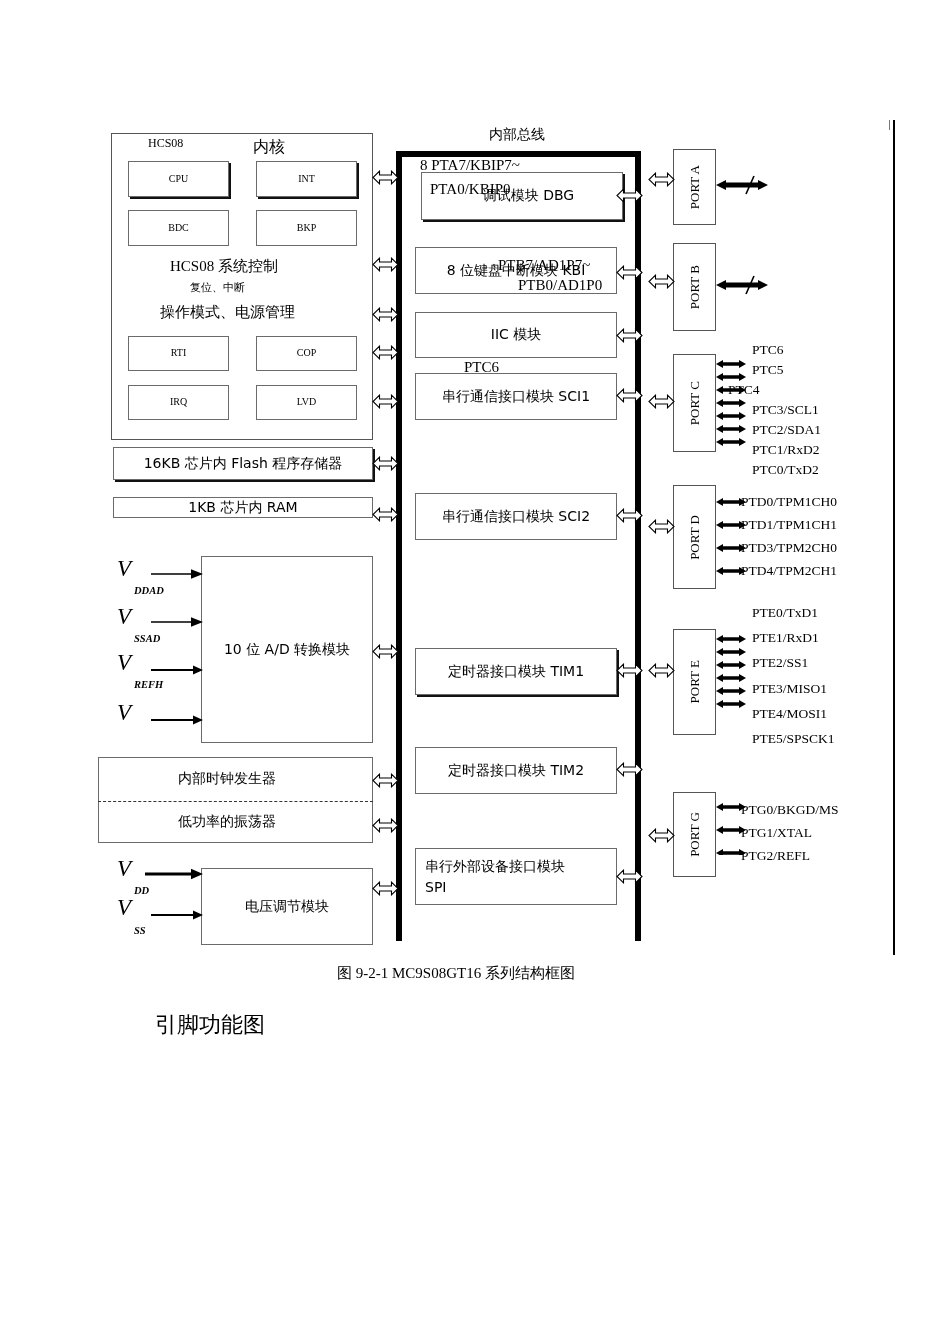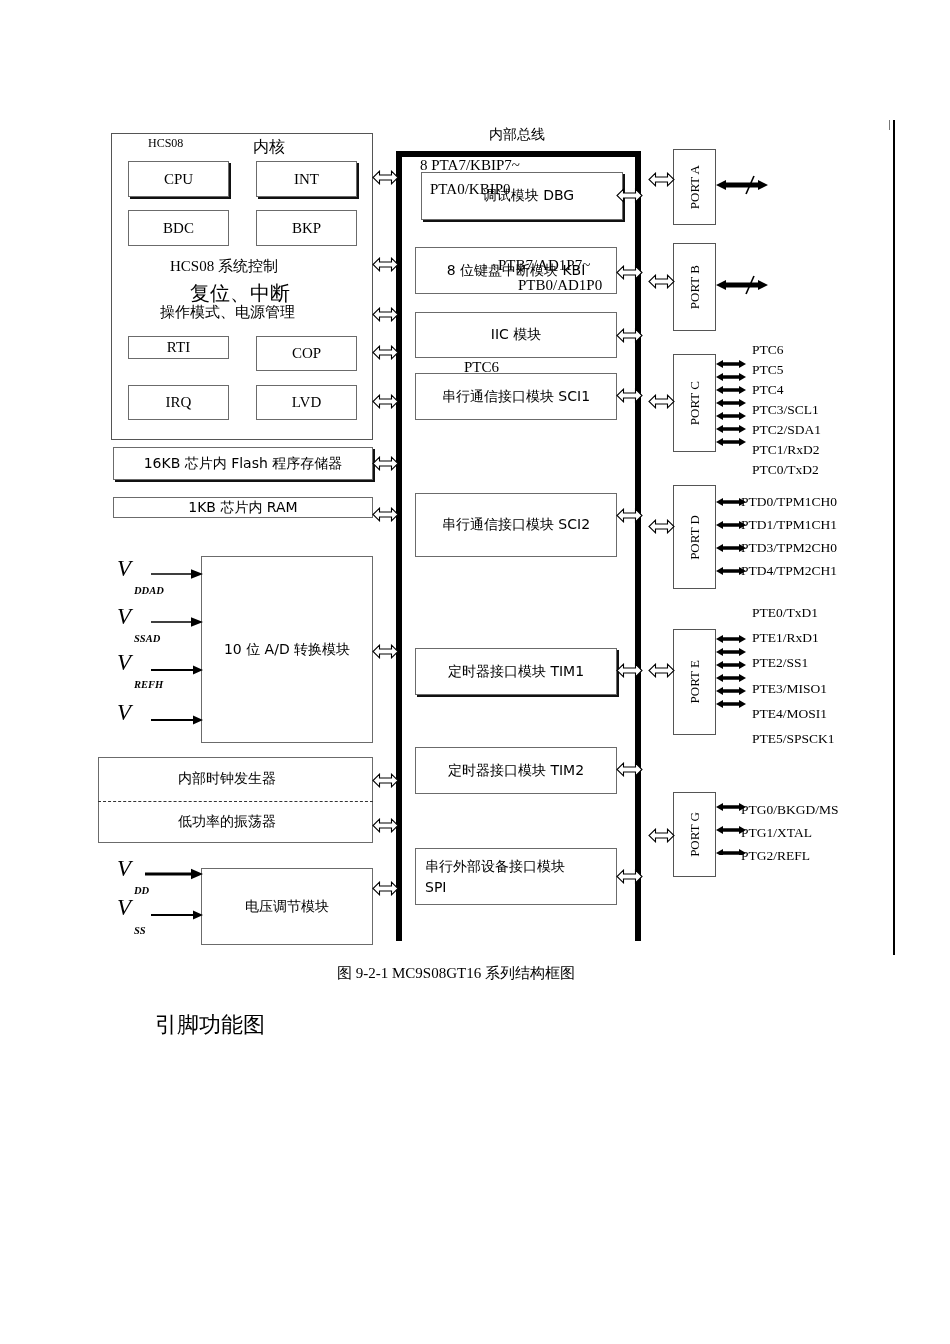--- a/index.html
+++ b/index.html
@@ -12,21 +12,21 @@
   
   .box{
     position:absolute;box-sizing:border-box;
     border:1px solid #6b6b6b;background:#fff;
     display:flex;align-items:center;justify-content:center;
     text-align:center;line-height:1.25;
   }
   .box.shadow{
     box-shadow:2px 2px 0 0 #111;
   }
-  .lbl{font-size:15px;}
+  .lbl{font-size:10px;}
   .lbl-cn{font-family:"DejaVu Sans","Liberation Sans",sans-serif;font-size:14px;}
 
   
   #core-frame{
     position:absolute;border:1px solid #555;background:#fff;box-sizing:border-box;
   }
   
   .busbar{position:absolute;background:#000;}
 
   
@@ -79,24 +79,24 @@
   <span class="lbl">INT</span>
 </div>
 <div class="box" style="left:128px;top:210px;width:101px;height:36px;">
   <span class="lbl">BDC</span>
 </div>
 <div class="box" style="left:256px;top:210px;width:101px;height:36px;">
   <span class="lbl">BKP</span>
 </div>
 
 <div class="ftext" style="left:170px;top:257px;font-size:15px;">HCS08 系统控制</div>
-<div class="ftext" style="left:190px;top:280px;font-size:20px;">复位、中断</div>
+<div class="ftext" style="left:190px;top:280px;font-size:11px;">复位、中断</div>
 <div class="ftext" style="left:160px;top:303px;font-size:15px;">操作模式、电源管理</div>
 
-<div class="box" style="left:128px;top:336px;width:101px;height:23px;">
+<div class="box" style="left:128px;top:336px;width:101px;height:35px;">
   <span class="lbl">RTI</span>
 </div>
 <div class="box" style="left:256px;top:336px;width:101px;height:35px;">
   <span class="lbl">COP</span>
 </div>
 <div class="box" style="left:128px;top:385px;width:101px;height:35px;">
   <span class="lbl">IRQ</span>
 </div>
 <div class="box" style="left:256px;top:385px;width:101px;height:35px;">
   <span class="lbl">LVD</span>
@@ -247,21 +247,21 @@
 </div>
 <div class="box" style="left:415px;top:247px;width:202px;height:47px;">
   <span class="lbl-cn">8 位键盘中断模块 KBI</span>
 </div>
 <div class="box" style="left:415px;top:312px;width:202px;height:46px;">
   <span class="lbl-cn">IIC 模块</span>
 </div>
 <div class="box" style="left:415px;top:373px;width:202px;height:47px;">
   <span class="lbl-cn">串行通信接口模块 SCI1</span>
 </div>
-<div class="box" style="left:415px;top:493px;width:202px;height:64px;justify-content:center;">
+<div class="box" style="left:415px;top:493px;width:202px;height:47px;justify-content:center;">
   <span class="lbl-cn">串行通信接口模块 SCI2</span>
 </div>
 <div class="box shadow" style="left:415px;top:648px;width:202px;height:47px;">
   <span class="lbl-cn">定时器接口模块 TIM1</span>
 </div>
 <div class="box" style="left:415px;top:747px;width:202px;height:47px;">
   <span class="lbl-cn">定时器接口模块 TIM2</span>
 </div>
 <div class="box" style="left:415px;top:848px;width:202px;height:57px;justify-content:flex-start;padding-left:9px;text-align:left;">
   <span class="lbl-cn" style="display:block;width:150px;line-height:1.5;">串行外部设备接口模块 SPI</span>
@@ -360,21 +360,21 @@
       <path d="M7 2.2 H23 V0 L30 4 L23 8 V5.8 H7 V8 L0 4 L7 0 Z" transform="translate(0,26)"></path>
       <path d="M7 2.2 H23 V0 L30 4 L23 8 V5.8 H7 V8 L0 4 L7 0 Z" transform="translate(0,39)"></path>
       <path d="M7 2.2 H23 V0 L30 4 L23 8 V5.8 H7 V8 L0 4 L7 0 Z" transform="translate(0,52)"></path>
       <path d="M7 2.2 H23 V0 L30 4 L23 8 V5.8 H7 V8 L0 4 L7 0 Z" transform="translate(0,65)"></path>
       <path d="M7 2.2 H23 V0 L30 4 L23 8 V5.8 H7 V8 L0 4 L7 0 Z" transform="translate(0,78)"></path>
     </g>
   </svg>
 </div>
 <div class="pin" style="left:752px;top:342px;">PTC6</div>
 <div class="pin" style="left:752px;top:362px;">PTC5</div>
-<div class="pin" style="left:752px;top:382px;">PTC4</div>
+<div class="pin" style="left:728px;top:382px;">PTC4</div>
 <div class="pin" style="left:752px;top:402px;">PTC3/SCL1</div>
 <div class="pin" style="left:752px;top:422px;">PTC2/SDA1</div>
 <div class="pin" style="left:752px;top:442px;">PTC1/RxD2</div>
 <div class="pin" style="left:752px;top:462px;">PTC0/TxD2</div>
 
 <div class="portbox" style="left:673px;top:485px;width:43px;height:104px;">
   <span class="vtext">PORT D</span>
 </div>
 <div class="harrow" style="left:648px;top:519px;">
   <svg width="27" height="15" viewBox="0 0 27 15">

